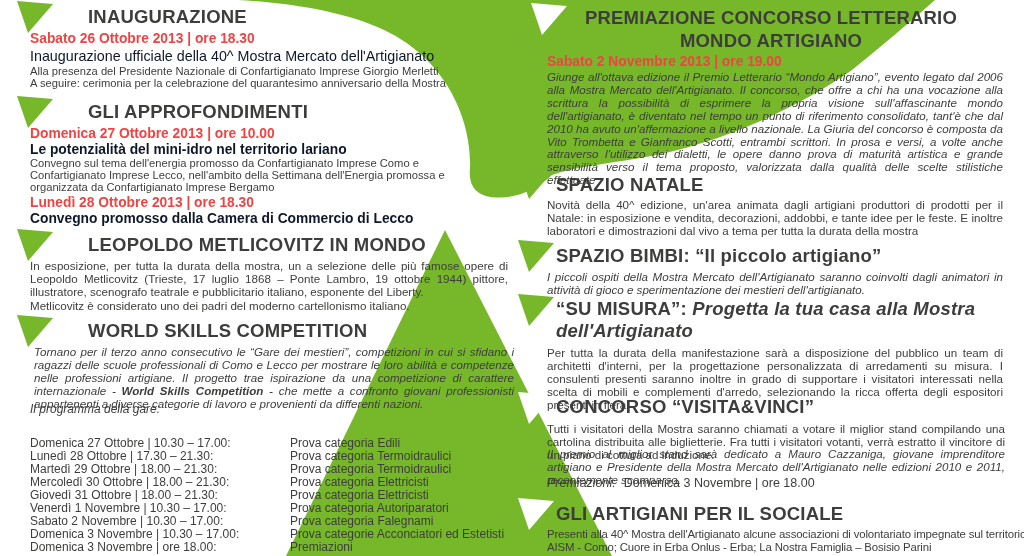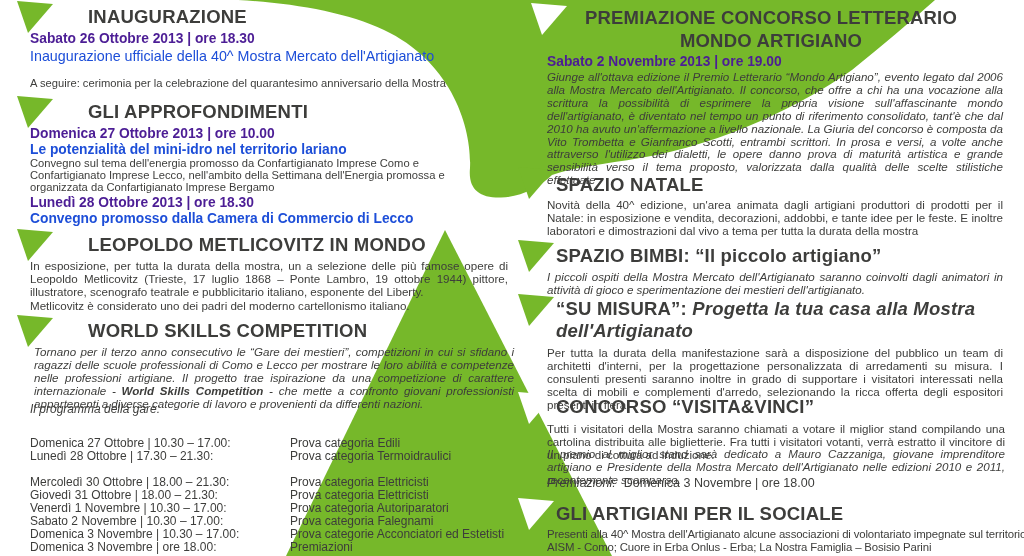--- a/index.html
+++ b/index.html
@@ -2,22 +2,22 @@
 <html><head>
 <meta charset="utf-8">
 <style>
   html,body{margin:0;padding:0;background:#fff;}
   .page{position:relative;width:1024px;height:556px;background:#fff;overflow:hidden;
         font-family:"Liberation Sans",sans-serif;color:#3d3d3b;}
   .bgsvg{position:absolute;left:0;top:0;width:1024px;height:556px;}
   .abs{position:absolute;}
   .h{font-weight:bold;font-size:18.5px;letter-spacing:.2px;color:#3d3d3b;white-space:nowrap;line-height:22px;}
   .hwrap{white-space:normal;line-height:23px;}
-  .date{font-weight:bold;font-size:13.8px;white-space:nowrap;color:#4c1d95;}
-  .gtext{color:#1d4ed8;}
+  .date{font-weight:bold;font-size:13.8px;white-space:nowrap;color:#ef4444;}
+  .gtext{color:#0f172a;}
   .hl{font-size:14.3px;white-space:nowrap;}
   .hlb{font-weight:bold;font-size:13.8px;white-space:nowrap;}
   .small{font-size:11.2px;line-height:11.8px;}
   .body{font-size:11.6px;line-height:12.9px;text-align:justify;}
   .it{font-style:italic;}
   .nw{white-space:nowrap;}
   .sched-row{position:absolute;white-space:nowrap;font-size:12px;}
   .sched-slot{display:inline-block;width:260px;}
   .tight{letter-spacing:-0.15px;}
 </style>
@@ -39,20 +39,21 @@
     <polygon fill="#76b82a" points="0,0 36,3 11,32" transform="translate(518,294)"></polygon>
 
     <polygon fill="#ffffff" points="0,0 36,3 11,32" transform="translate(531,3)"></polygon>
     <polygon fill="#ffffff" points="0,0 36,3 11,32" transform="translate(518,392)"></polygon>
     <polygon fill="#ffffff" points="0,0 36,3 11,32" transform="translate(518,498)"></polygon>
   </svg>
 
   <div class="abs h" style="left:88px;top:6px;">INAUGURAZIONE</div>
   <div class="abs date" style="left:30px;top:31px;">Sabato 26 Ottobre 2013 | ore 18.30</div>
   <div class="abs hl gtext" style="left:30px;top:48px;">Inaugurazione ufficiale della 40^ Mostra Mercato dell'Artigianato</div>
+  <div class="abs small nw" style="left:30px;top:66px;">Alla presenza del Presidente Nazionale di Confartigianato Imprese Giorgio Merletti</div>
   <div class="abs small nw" style="left:30px;top:78px;">A seguire: cerimonia per la celebrazione del quarantesimo anniversario della Mostra</div>
 
   <div class="abs h" style="left:88px;top:101px;">GLI APPROFONDIMENTI</div>
   <div class="abs date" style="left:30px;top:126px;">Domenica 27 Ottobre 2013 | ore 10.00</div>
   <div class="abs hlb gtext" style="left:30px;top:142px;">Le potenzialità del mini-idro nel territorio lariano</div>
   <div class="abs small" style="left:30px;top:158px;width:452px;">Convegno sul tema dell'energia promosso da Confartigianato Imprese Como e Confartigianato Imprese Lecco, nell'ambito della Settimana dell'Energia promossa e organizzata da Confartigianato Imprese Bergamo</div>
   <div class="abs date" style="left:30px;top:195px;">Lunedì 28 Ottobre 2013 | ore 18.30</div>
   <div class="abs hlb gtext" style="left:30px;top:211px;">Convegno promosso dalla Camera di Commercio di Lecco</div>
 
   <div class="abs h" style="left:88px;top:234px;">LEOPOLDO METLICOVITZ IN MONDO</div>
@@ -60,20 +61,21 @@
   <div class="abs body" style="left:30px;top:300px;width:478px;text-align:left;">Metlicovitz è considerato uno dei padri del moderno cartellonismo italiano.</div>
 
   <div class="abs h" style="left:88px;top:320px;">WORLD SKILLS COMPETITION</div>
   <div class="abs body it" style="left:34px;top:346px;width:480px;">
     <span>Tornano per il terzo anno consecutivo le “Gare dei mestieri”, competizioni in cui si sfidano i ragazzi delle scuole professionali di Como e Lecco per mostrare le loro abilità e competenze nelle professioni artigiane. Il progetto trae ispirazione da una competizione di carattere internazionale - </span><span style="font-weight:bold;">World Skills Competition</span><span> - che mette a confronto giovani professionisti appartenenti a diverse categorie di lavoro e provenienti da differenti nazioni.</span>
   </div>
   <div class="abs it nw" style="left:30px;top:402px;font-size:12px;">Il programma della gare:</div>
 
   <div class="sched-row" style="left:30px;top:436px;"><span class="sched-slot">Domenica 27 Ottobre | 10.30 – 17.00:</span><span>Prova categoria Edili</span></div>
   <div class="sched-row" style="left:30px;top:449px;"><span class="sched-slot">Lunedì 28 Ottobre | 17.30 – 21.30:</span><span>Prova categoria Termoidraulici</span></div>
+  <div class="sched-row" style="left:30px;top:462px;"><span class="sched-slot">Martedì 29 Ottobre | 18.00 – 21.30:</span><span>Prova categoria Termoidraulici</span></div>
   <div class="sched-row" style="left:30px;top:475px;"><span class="sched-slot">Mercoledì 30 Ottobre | 18.00 – 21.30:</span><span>Prova categoria Elettricisti</span></div>
   <div class="sched-row" style="left:30px;top:488px;"><span class="sched-slot">Giovedì 31 Ottobre | 18.00 – 21.30:</span><span>Prova categoria Elettricisti</span></div>
   <div class="sched-row" style="left:30px;top:501px;"><span class="sched-slot">Venerdì 1 Novembre | 10.30 – 17.00:</span><span>Prova categoria Autoriparatori</span></div>
   <div class="sched-row" style="left:30px;top:514px;"><span class="sched-slot">Sabato 2 Novembre | 10.30 – 17.00:</span><span>Prova categoria Falegnami</span></div>
   <div class="sched-row" style="left:30px;top:527px;"><span class="sched-slot">Domenica 3 Novembre | 10.30 – 17.00:</span><span>Prova categorie Acconciatori ed Estetisti</span></div>
   <div class="sched-row" style="left:30px;top:540px;"><span class="sched-slot">Domenica 3 Novembre | ore 18.00:</span><span>Premiazioni</span></div>
 
   <div class="abs h hwrap" style="left:556px;top:6px;width:430px;text-align:center;">PREMIAZIONE CONCORSO LETTERARIO MONDO ARTIGIANO</div>
   <div class="abs date" style="left:547px;top:54px;">Sabato 2 Novembre 2013 | ore 19.00</div>
   <div class="abs body it" style="left:547px;top:71px;width:456px;">Giunge all'ottava edizione il Premio Letterario “Mondo Artigiano”, evento legato dal 2006 alla Mostra Mercato dell'Artigianato. Il concorso, che offre a chi ha una vocazione alla scrittura la possibilità di esprimere la propria visione sull'affascinante mondo dell'artigianato, è diventato nel tempo un punto di riferimento consolidato, tant'è che dal 2010 ha avuto un'affermazione a livello nazionale. La Giuria del concorso è composta da Vito Trombetta e Gianfranco Scotti, entrambi scrittori. In prosa e versi, a volte anche attraverso l'utilizzo dei dialetti, le opere danno prova di maturità artistica e grande sensibilità verso il tema proposto, valorizzata dalla qualità delle scelte stilistiche effettuate</div>

